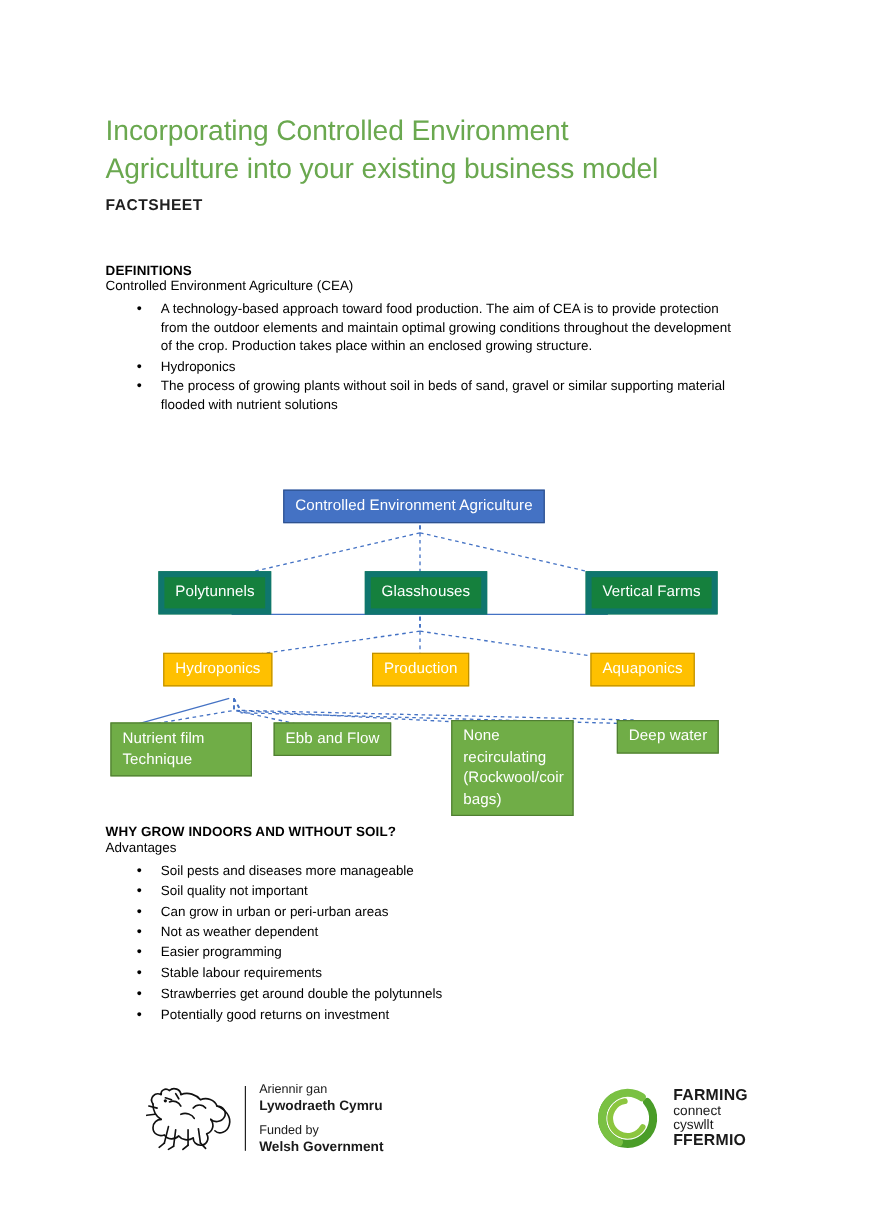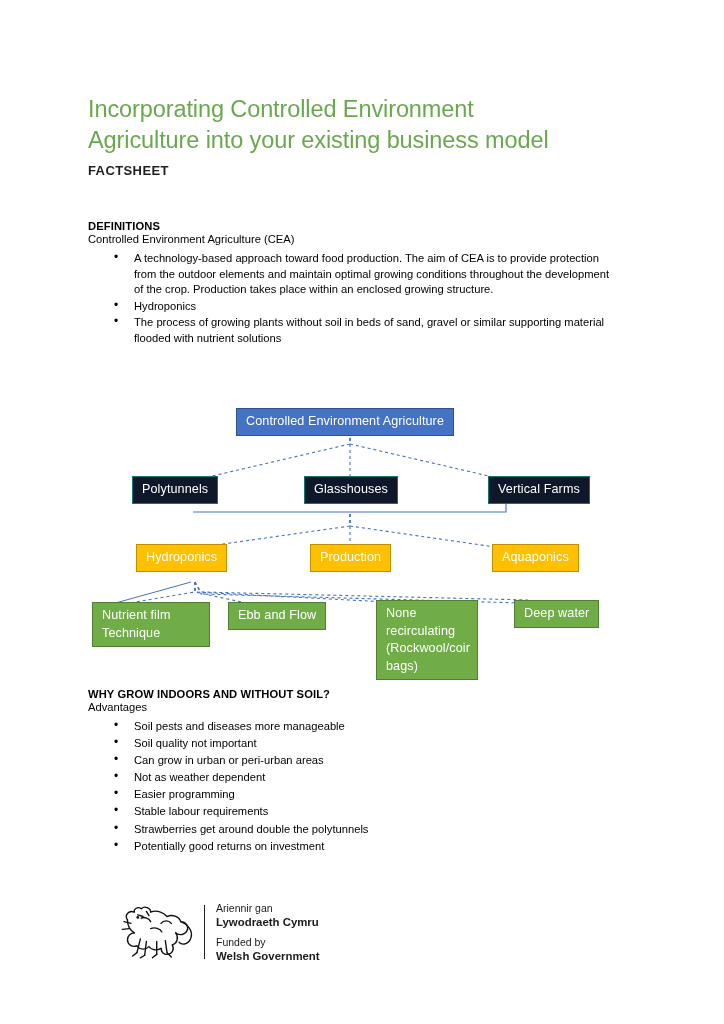--- a/index.html
+++ b/index.html
@@ -104,21 +104,21 @@
     box-sizing: border-box;
     color: #ffffff;
     font-size: 12.6px;
     line-height: 17.5px;
     padding: 4px 9px 4px 9px;
     white-space: nowrap;
     letter-spacing: 0.1px;
   }
   .node.wrap { white-space: normal; }
   .node.blue   { background: #4472c4; border: 1px solid #2f528f; }
-  .node.orange { background: #0f172a; border: 1px solid #0f766e; }
+  .node.orange { background: #15803d; border: 5px solid #0f766e; }
   .node.amber  { background: #ffc000; border: 1px solid #bf9000; }
   .node.green  { background: #70ad47; border: 1px solid #507e32; }
 
   
   #footer {
     position: absolute;
     left: 0;
     top: 888px;
     width: 724px;
     height: 96px;
@@ -278,16 +278,31 @@
       <div id="wg-divider"></div>
       <div id="wg-text">
         <span>Ariennir gan</span><br>
         <span class="b">Lywodraeth Cymru</span>
         <span class="gap"></span>
         <span>Funded by</span><br>
         <span class="b">Welsh Government</span>
       </div>
     </div>
 
+    <div id="fc-logo">
+      <svg id="fc-mark" viewBox="0 0 60 60">
+        <g fill="none" stroke-linecap="round">
+          <circle cx="30" cy="30" r="22" stroke="#4a9d28" stroke-width="7" stroke-dasharray="104 34" transform="rotate(-40 30 30)"></circle>
+          <circle cx="30" cy="30" r="22" stroke="#7ac143" stroke-width="7" stroke-dasharray="74 64" transform="rotate(110 30 30)"></circle>
+          <circle cx="30" cy="30" r="15" stroke="#8cc63f" stroke-width="5" stroke-dasharray="60 35" transform="rotate(30 30 30)"></circle>
+        </g>
+      </svg>
+      <div id="fc-text">
+        <div class="big">FARMING</div>
+        <div class="sm">connect</div>
+        <div class="sm">cyswllt</div>
+        <div class="big">FFERMIO</div>
+      </div>
+    </div>
 
   </div>
 
 </div>
 
 </body></html>

